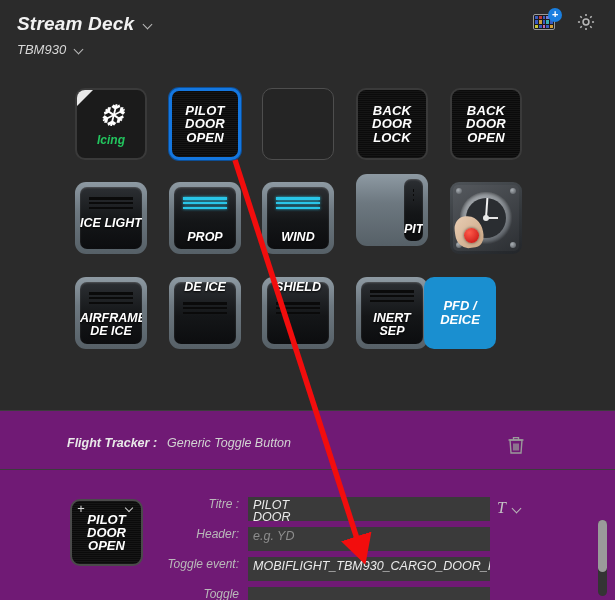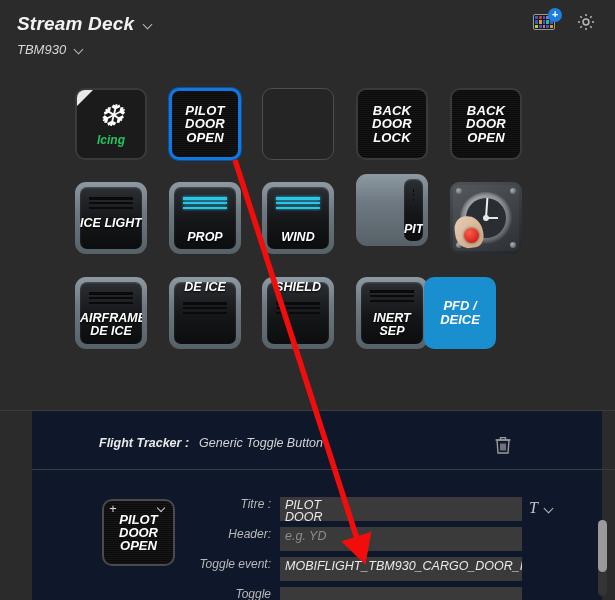--- a/index.html
+++ b/index.html
@@ -248,21 +248,21 @@
     text-align: center; color: #fff;
   }
 
   
   .hdiv {
     position: absolute; left: 0; width: 615px; height: 1px;
     background: #3c3c3c;
   }
 
   
-  .props { position: absolute; left: 0; top: 411px; width: 570px; height: 189px; background: #0f172a; margin-left: 32px; }
+  .props { position: absolute; left: 0; top: 411px; width: 615px; height: 189px; background: #701a75; }
 
   .action-row {
     position: absolute; left: 67px; top: 25px;
     display: flex; align-items: baseline; gap: 10px;
   }
   .action-label { font-size: 12.5px; font-weight: bold; color: #e9e9e9; }
   .action-name { font-size: 12.5px; color: #d2d2d2; }
 
   .trash { position: absolute; right: 90px; top: 24px; cursor: pointer; }
 

